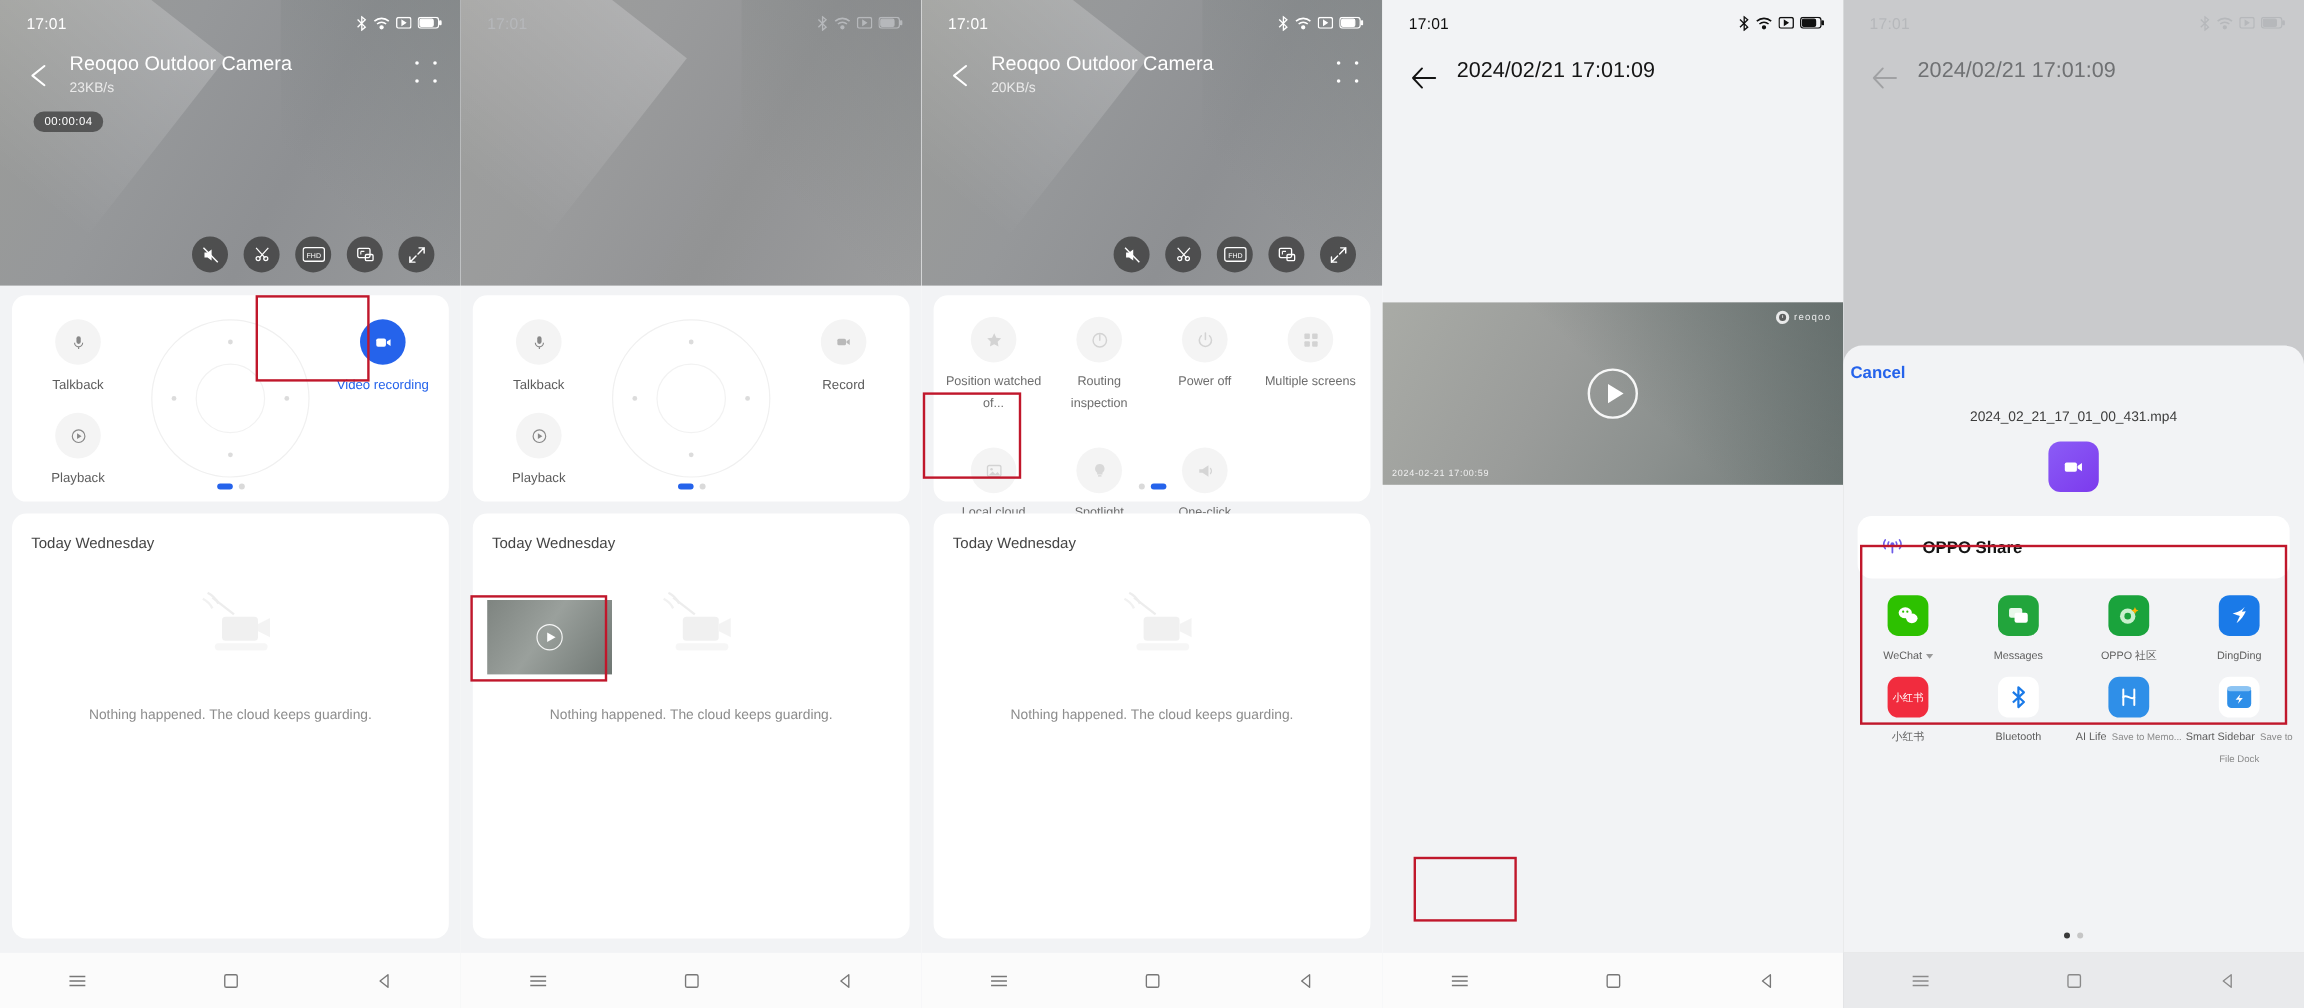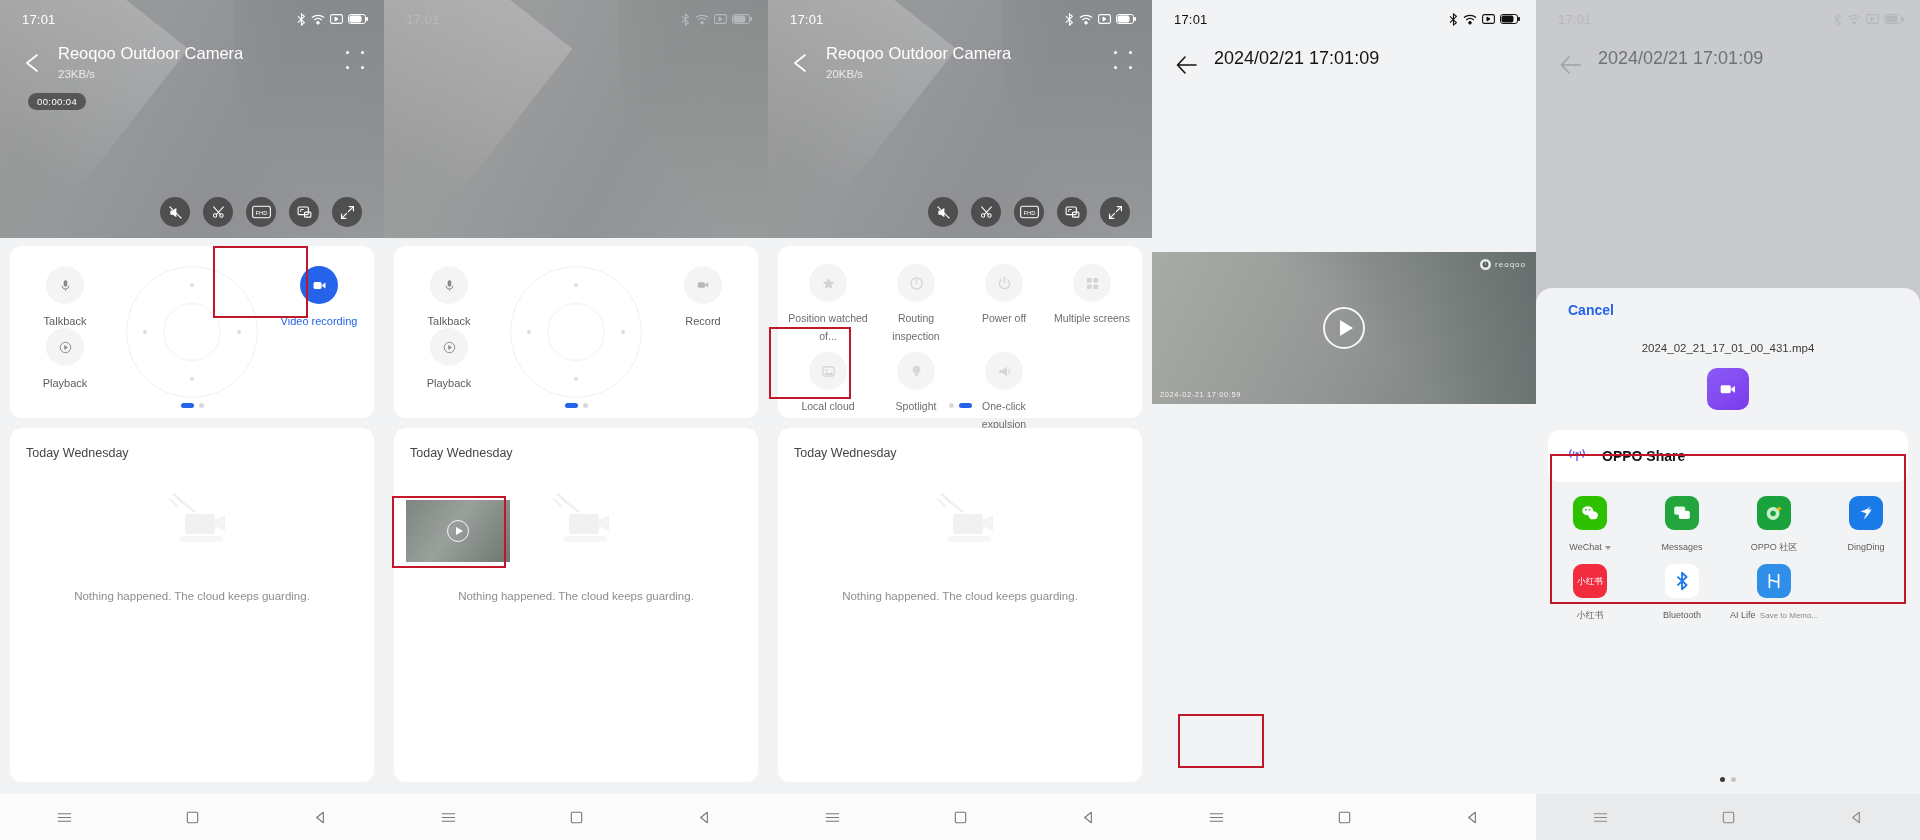--- a/index.html
+++ b/index.html
@@ -95,30 +95,30 @@
   .sidebtn { position: absolute; width: 86px; text-align: center; }
   .sb-circle {
     width: 38px; height: 38px; border-radius: 50%; background: #f4f4f4;
     margin: 0 auto 7px; display: flex; align-items: center; justify-content: center;
   }
   .sb-circle.active { background: #2563eb; }
   .sb-label { font-size: 11px; color: #5c5c5c; line-height: 1.25; }
   .sb-label.active { color: #2563eb; }
 
   .p-left-top { left: 12px; top: 20px; }
-  .p-left-bot { left: 12px; top: 82px; }
+  .p-left-bot { left: 12px; top: 98px; }
   .p-right-top { right: 12px; top: 20px; }
 
   .dots { position: absolute; left: 0; right: 0; bottom: 10px; display: flex; justify-content: center; gap: 5px; align-items: center; }
   .dots .d { width: 5px; height: 5px; border-radius: 3px; background: #dadada; }
   .dots .d.on { width: 13px; background: #2563eb; }
 
   
   .grid-card { top: 246px; height: 172px; padding: 14px 6px 0; }
-  .fgrid { display: grid; grid-template-columns: repeat(4,1fr); row-gap: 0; }
+  .fgrid { display: grid; grid-template-columns: repeat(4,1fr); row-gap: 21px; }
   .fcell { text-align: center; padding: 4px 2px; border-radius: 4px; }
   .f-circle {
     width: 38px; height: 38px; border-radius: 50%; background: #f4f4f4;
     margin: 0 auto 6px; display: flex; align-items: center; justify-content: center;
   }
   .f-label { font-size: 10.5px; color: #6d6d6d; line-height: 1.25; }
 
   
   .ev-card { top: 428px; bottom: 58px; }
   .ev-title { position: absolute; left: 16px; top: 18px; font-size: 12.5px; color: #444; }
@@ -167,21 +167,21 @@
 
   
   .p5-dim { position: absolute; inset: 0; background: #c9cacc; }
   .p5-head { position: absolute; top: 38px; left: 0; right: 0; height: 56px; }
   .p5-back { position: absolute; left: 22px; top: 14px; width: 26px; height: 26px; opacity: .45; }
   .p5-title { position: absolute; left: 62px; top: 10px; font-size: 18px; color: #6f7173; }
   .sheet {
     position: absolute; left: 0; right: 0; bottom: 46px; top: 288px;
     background: #f2f3f5; border-radius: 16px 16px 0 0;
   }
-  .sheet-cancel { position: absolute; left: 32px; top: 14px; font-size: 14px; color: #2563eb; font-weight: 600; }
+  .sheet-cancel { position: absolute; left: 6px; top: 14px; font-size: 14px; color: #2563eb; font-weight: 600; }
   .sheet-file { position: absolute; left: 0; right: 0; top: 54px; text-align: center; font-size: 11.5px; color: #3c3c3c; }
   .sheet-ficon {
     position: absolute; left: 50%; top: 80px; transform: translateX(-50%);
     width: 42px; height: 42px; border-radius: 10px;
     background: linear-gradient(140deg,#8b5cf6,#7c3aed);
     display: flex; align-items: center; justify-content: center;
   }
   .oppo-share {
     position: absolute; left: 12px; right: 12px; top: 142px; height: 52px;
     background: #fff; border-radius: 12px; display: flex; align-items: center; padding-left: 18px; gap: 14px;
@@ -907,20 +907,31 @@
           <span class="app-ico" style="background:#2f8fe8;">
             <svg width="22" height="22" viewBox="0 0 24 24">
                 <path d="M7 5v14M17 5v14" stroke="#fff" stroke-width="1.8" stroke-linecap="round"></path>
                 <path d="M7 12c2.6-3.4 7.4 3.4 10 0" fill="none" stroke="#fff" stroke-width="1.8" stroke-linecap="round"></path>
               </svg>
           </span>
           <span class="app-lb">AI Life</span>
           <span class="app-lb2">Save to Memo...</span>
         </div>
 
+        <div class="app-cell">
+          <span class="app-ico" style="background:#ffffff;">
+            <svg width="26" height="24" viewBox="0 0 26 24">
+                <rect x="3" y="3" width="20" height="18" rx="3.6" fill="#2f8fe8"></rect>
+                <rect x="3" y="3" width="20" height="4" rx="2" fill="#8cc4f3"></rect>
+                <path d="M14 9.5l-4 4.6h3l-1 3.4 4-4.8h-3z" fill="#fff"></path>
+              </svg>
+          </span>
+          <span class="app-lb">Smart Sidebar</span>
+          <span class="app-lb2">Save to File Dock</span>
+        </div>
       </div>
 
       <div class="sheet-dots">
         <span class="d on"></span>
         <span class="d"></span>
       </div>
     </div>
     <div class="hl" style="left:14px;top:454px;width:356px;height:150px;"></div>
 
     <div class="navbar grey">

